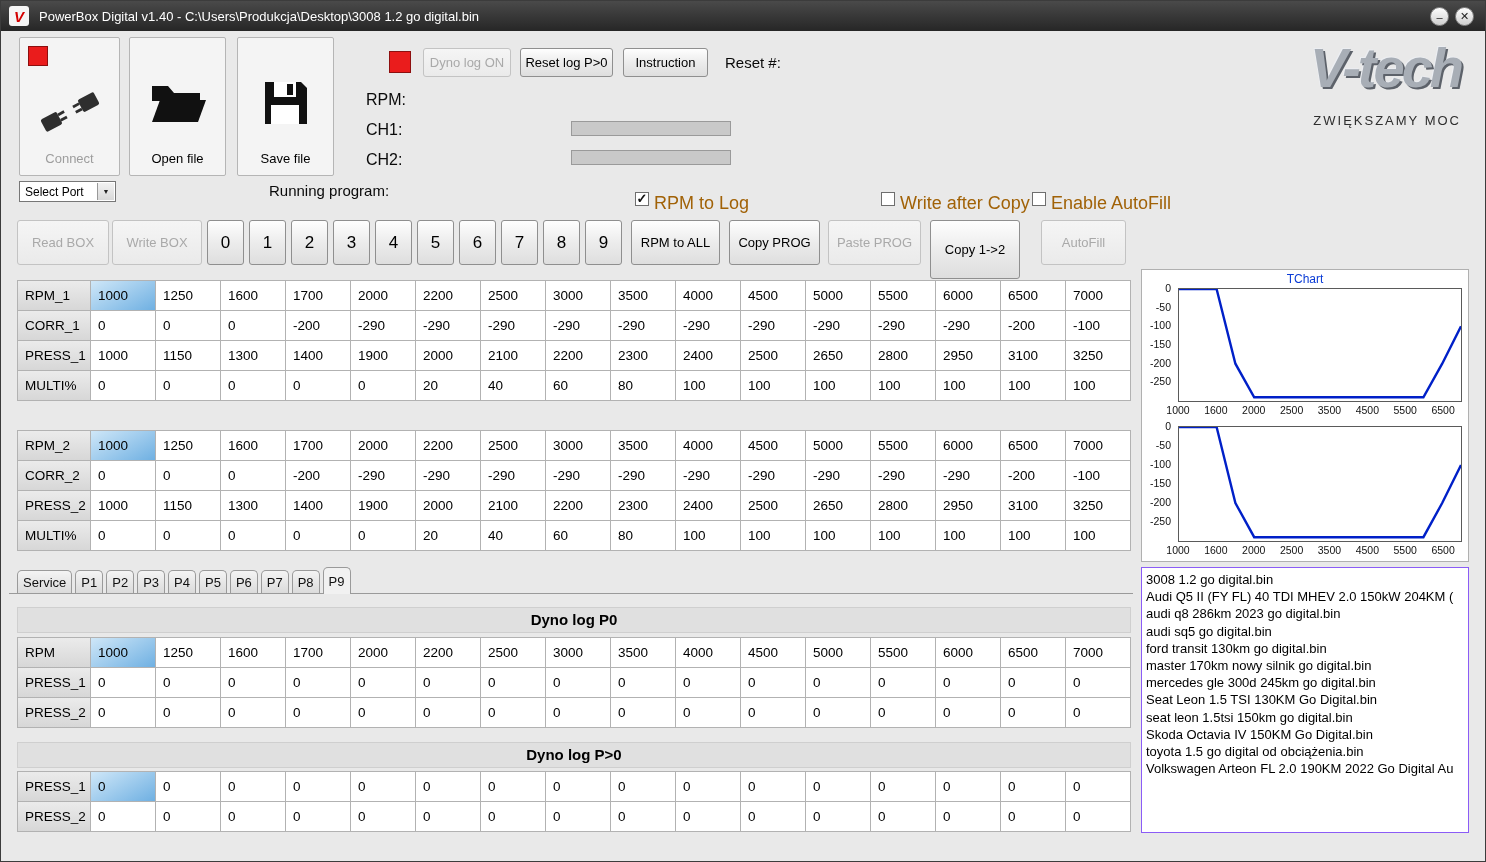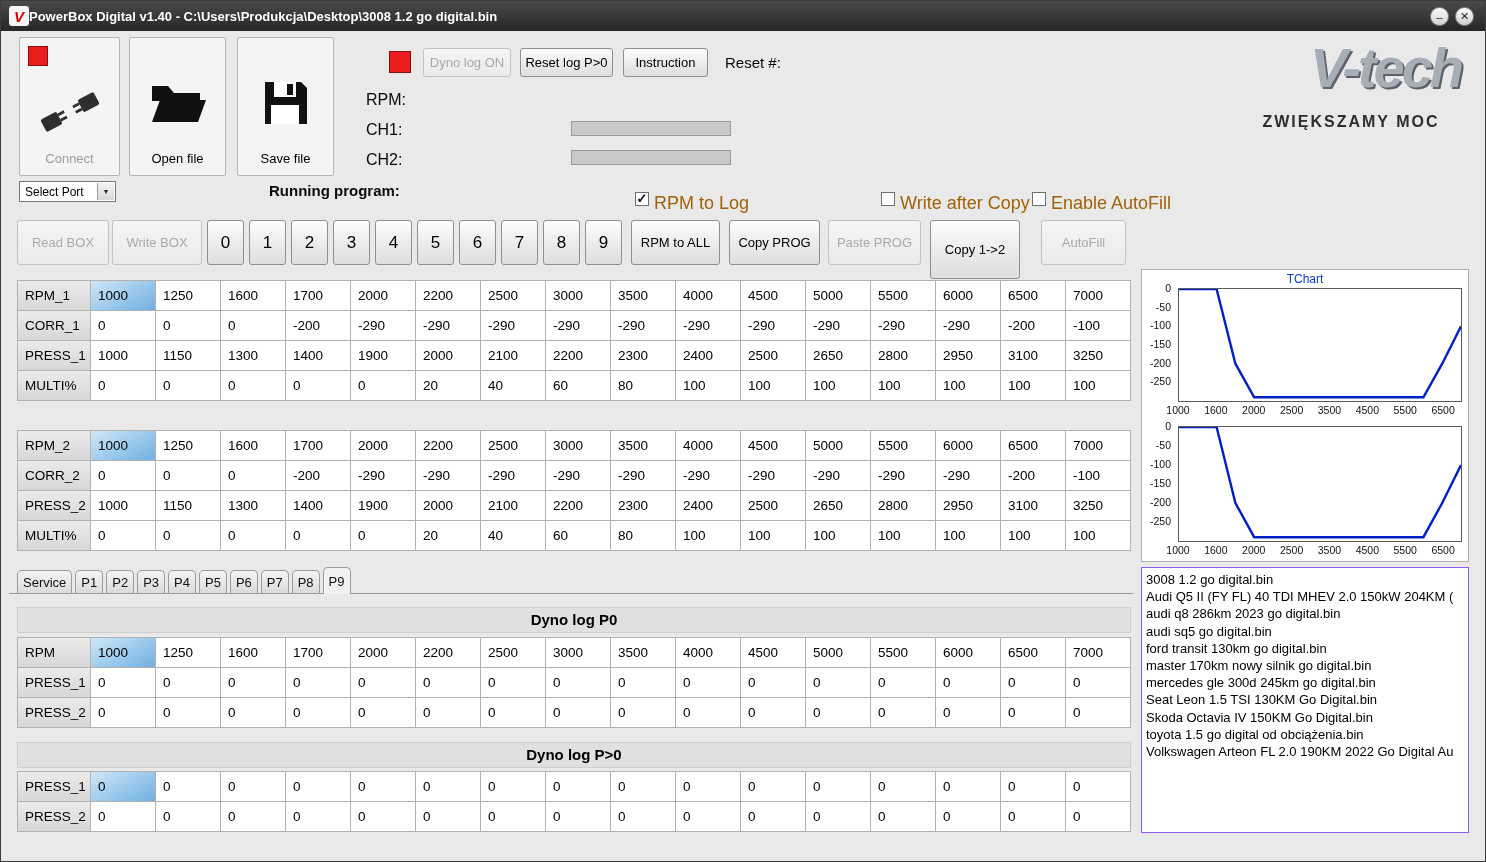--- a/index.html
+++ b/index.html
@@ -1,31 +1,31 @@
 <!DOCTYPE html>
 <html><head>
 <meta charset="utf-8">
 <style>
 *{margin:0;padding:0;box-sizing:border-box}
 body{background:#808080;font-family:"Liberation Sans",sans-serif}
 .window{position:relative;width:1486px;height:862px;background:#e9e9e9;border:1px solid #3c3c3c;overflow:hidden}
 .titlebar{position:absolute;left:0;top:0;width:100%;height:30px;background:linear-gradient(#4a4a4a,#262626);display:flex;align-items:center}
 .tlogo{width:20px;height:20px;margin-left:8px;background:#f5f5f5;border-radius:3px;display:flex;align-items:center;justify-content:center;font-weight:bold;font-style:italic;color:#d40000;font-size:15px;flex:none}
-.ttitle{color:#fff;font-size:13px;font-weight:bold;margin-left:0;white-space:nowrap}
+.ttitle{color:#fff;font-size:13px;font-weight:normal;margin-left:10px;white-space:nowrap}
 .wbtn{position:absolute;top:6px;width:19px;height:19px;border-radius:50%;background:linear-gradient(#fdfdfd,#cfcfcf);border:1px solid #8a8a8a;color:#222;font-size:11px;display:flex;align-items:center;justify-content:center}
 .bigbtn{position:absolute;background:#f4f4f4;border:1px solid #b5b5b5;border-radius:2px}
 .led{position:absolute;left:8px;top:8px;width:20px;height:20px;background:#ea1c1c;border:1px solid #8d0f0f}
 .bicon{position:absolute;left:50%;transform:translateX(-50%)}
 .biglabel{position:absolute;bottom:9px;width:100%;text-align:center;font-size:13px;color:#000}
 .graytxt{color:#9d9d9d}
 .btn{position:absolute;display:flex;align-items:center;justify-content:center;font-size:13px;color:#000;background:linear-gradient(#fefefe,#ececec 50%,#dedede);border:1px solid #8f8f8f;border-radius:3px;white-space:nowrap}
 .btn.dis{color:#a9a9a9;border-color:#c3c3c3;background:linear-gradient(#f5f5f5,#eaeaea)}
 .digit{font-size:17px}
 .lbl{position:absolute;font-size:15px;color:#0a0a0a;white-space:nowrap}
-.bold{font-weight:bold}
+.bold{font-weight:normal}
 .redsq{position:absolute;left:388px;top:50px;width:22px;height:22px;background:#ea1c1c;border:1px solid #8d0f0f}
 .pbar{position:absolute;height:15px;width:160px;background:#c9c9c9;border:1px solid #9a9a9a}
 .cb{position:absolute;width:14px;height:14px;background:#fff;border:1px solid #6e6e6e;font-size:13px;line-height:12px;font-weight:bold;text-align:center;color:#111}
 .cblbl{position:absolute;font-size:18px;color:#a16207;white-space:nowrap}
 .select{position:absolute;left:18px;top:180px;width:97px;height:21px;background:#fff;border:1px solid #777;font-size:12px;display:flex;align-items:center;padding-left:5px}
 .selarrow{position:absolute;right:1px;top:1px;bottom:1px;width:17px;background:linear-gradient(#f2f2f2,#d8d8d8);border-left:1px solid #999;display:flex;align-items:center;justify-content:center;font-size:7px;color:#222}
 .table{position:absolute}
 .trow{display:flex;height:31px;margin-top:-1px}
 .trow:first-child{margin-top:0}
 .tcell{flex:none;border:1px solid #b2b2b2;margin-left:-1px;display:flex;align-items:center;padding-left:7px;font-size:13.5px;color:#000;background:#fff;width:66px;overflow:hidden}
@@ -41,21 +41,21 @@
 .ctitle{position:absolute;top:2px;width:100%;text-align:center;font-size:12px;color:#0a3bd6}
 .plot{position:absolute;left:36px;width:284px;border:1px solid #5a5a5a;background:#fff;overflow:hidden}
 .plot svg{display:block}
 .yticks{position:absolute;left:0;width:33px}
 .yticks span{position:absolute;right:4px;transform:translateY(-50%);font-size:10.5px;color:#111}
 .xticks{position:absolute;left:36px;width:284px;height:13px}
 .xticks span{position:absolute;transform:translateX(-50%);font-size:10.5px;color:#111;white-space:nowrap}
 .filelist{position:absolute;left:1140px;top:566px;width:328px;height:266px;background:#fff;border:1px solid #8b5cf6;overflow:hidden;padding:3px 0 0 4px}
 .fitem{font-size:13px;line-height:17.2px;color:#000;white-space:nowrap}
 .brand{position:absolute;left:1240px;top:34px;width:228px;text-align:right;font-size:56px;font-weight:bold;font-style:italic;color:#a8aeb6;letter-spacing:-3px;text-shadow:2px 2px 0 #5d626a,-1px -1px 0 #eceef2;padding-right:8px}
-.tagline{position:absolute;left:1240px;top:112px;width:228px;text-align:center;font-size:16px;font-weight:bold;letter-spacing:2px;color:#2e2e2e;padding-right:8px}
+.tagline{position:absolute;left:1240px;top:112px;width:228px;text-align:right;font-size:13px;font-weight:normal;letter-spacing:2px;color:#2e2e2e;padding-right:8px}
 </style>
 </head>
 <body>
 
 <div class="window">
 
   <div class="titlebar">
     <div class="tlogo">V</div>
     <div class="ttitle">PowerBox Digital v1.40 - C:\Users\Produkcja\Desktop\3008 1.2 go digital.bin</div>
     <div class="wbtn" style="right:36px">–</div>
@@ -473,18 +473,19 @@
 
   <div class="filelist">
       <div class="fitem">3008 1.2 go digital.bin</div>
       <div class="fitem">Audi Q5 II (FY FL) 40 TDI MHEV 2.0 150kW 204KM (</div>
       <div class="fitem">audi q8 286km 2023 go digital.bin</div>
       <div class="fitem">audi sq5 go digital.bin</div>
       <div class="fitem">ford transit 130km go digital.bin</div>
       <div class="fitem">master 170km nowy silnik go digital.bin</div>
       <div class="fitem">mercedes gle 300d 245km go digital.bin</div>
       <div class="fitem">Seat Leon 1.5 TSI 130KM Go Digital.bin</div>
+      <div class="fitem">seat leon 1.5tsi 150km go digital.bin</div>
       <div class="fitem">Skoda Octavia IV 150KM Go Digital.bin</div>
       <div class="fitem">toyota 1.5 go digital od obciążenia.bin</div>
       <div class="fitem">Volkswagen Arteon FL 2.0 190KM 2022 Go Digital Au</div>
     </div>
 
 </div>
 
 </body></html>

